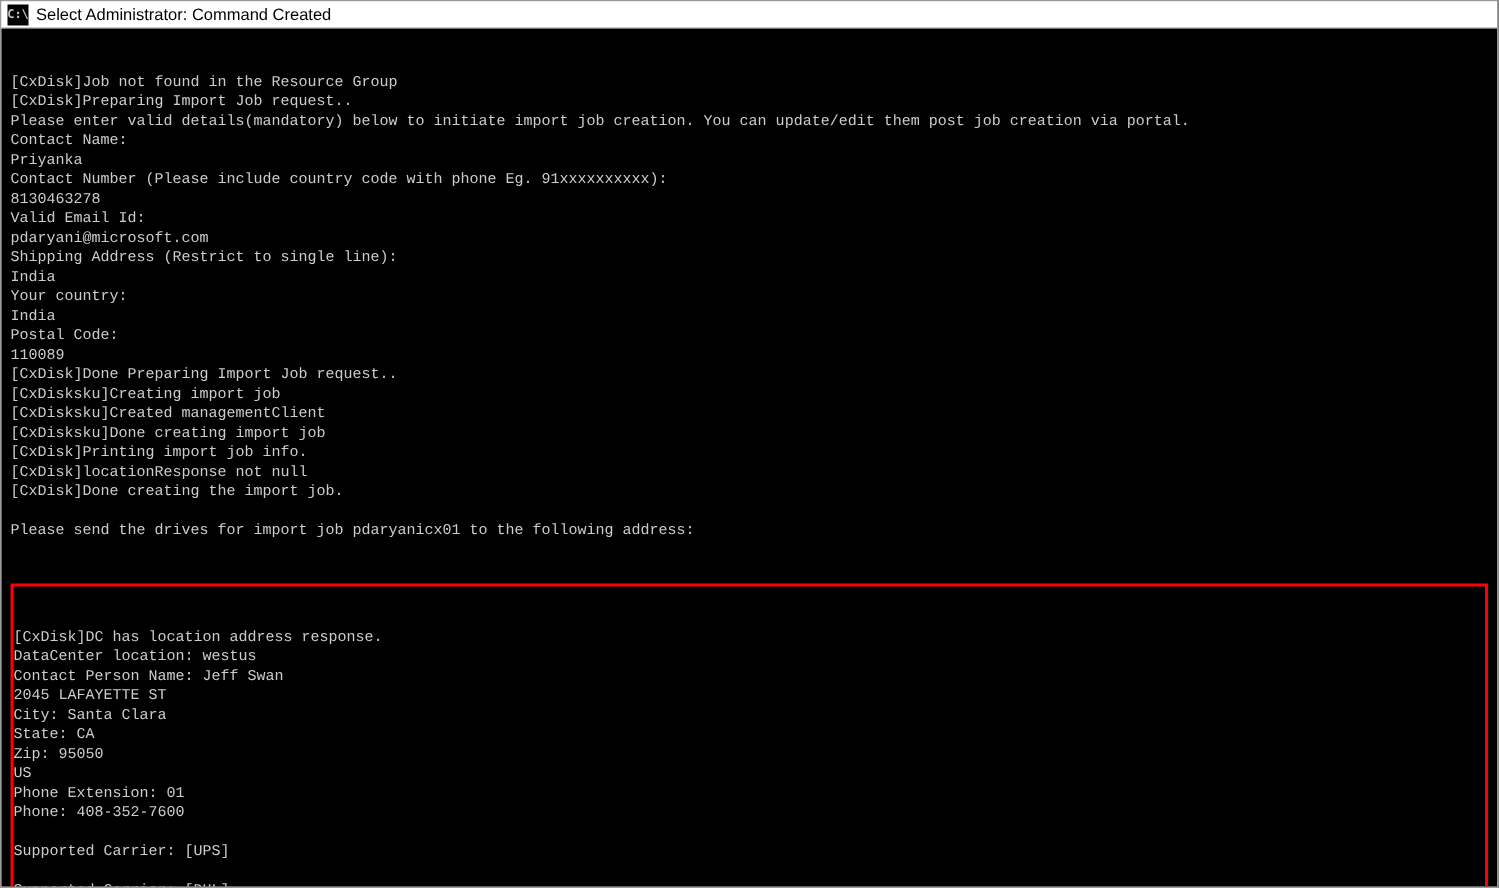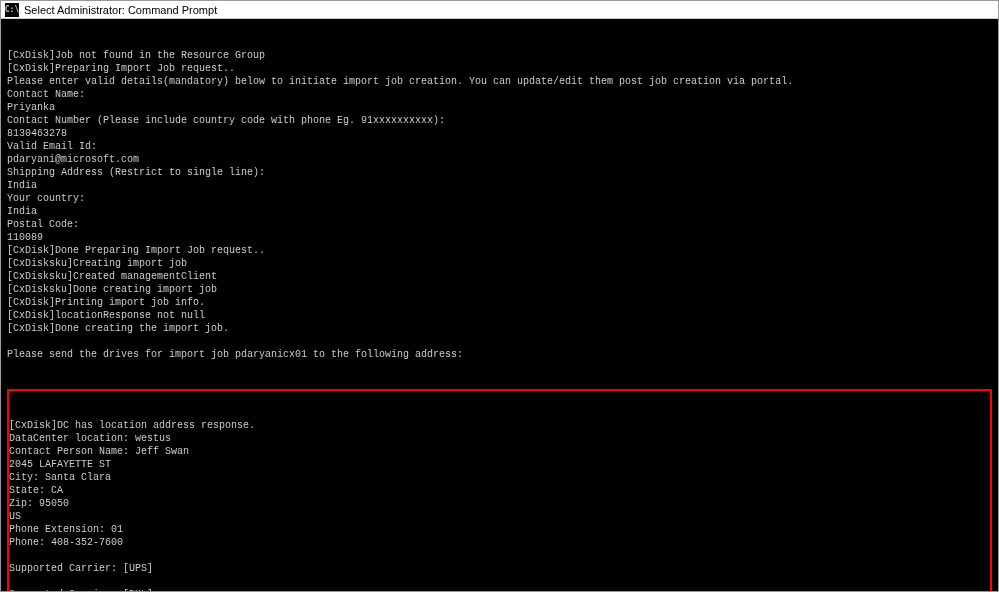--- a/index.html
+++ b/index.html
@@ -66,21 +66,21 @@
     }
   </style>
 </head>
 <body>
 
 <div class="window-frame">
   <div class="title-bar">
     <div class="title-icon">
       <span>C:\</span>
     </div>
-    <span>Select Administrator: Command Prompt</span>
+    <span>Select Administrator: Command Created</span>
   </div>
   <div class="terminal">
     <div id="lines-before"><div class="terminal-line">[CxDisk]Job not found in the Resource Group</div><div class="terminal-line">[CxDisk]Preparing Import Job request..</div><div class="terminal-line">Please enter valid details(mandatory) below to initiate import job creation. You can update/edit them post job creation via portal.</div><div class="terminal-line">Contact Name:</div><div class="terminal-line">Priyanka</div><div class="terminal-line">Contact Number (Please include country code with phone Eg. 91xxxxxxxxxx):</div><div class="terminal-line">8130463278</div><div class="terminal-line">Valid Email Id:</div><div class="terminal-line">pdaryani@microsoft.com</div><div class="terminal-line">Shipping Address (Restrict to single line):</div><div class="terminal-line">India</div><div class="terminal-line">Your country:</div><div class="terminal-line">India</div><div class="terminal-line">Postal Code:</div><div class="terminal-line">110089</div><div class="terminal-line">[CxDisk]Done Preparing Import Job request..</div><div class="terminal-line">[CxDisksku]Creating import job</div><div class="terminal-line">[CxDisksku]Created managementClient</div><div class="terminal-line">[CxDisksku]Done creating import job</div><div class="terminal-line">[CxDisk]Printing import job info.</div><div class="terminal-line">[CxDisk]locationResponse not null</div><div class="terminal-line">[CxDisk]Done creating the import job.</div><div class="terminal-line">&nbsp;</div><div class="terminal-line">Please send the drives for import job pdaryanicx01 to the following address:</div></div>
     <div class="highlight-box">
       <div id="lines-box"><div class="terminal-line">[CxDisk]DC has location address response.</div><div class="terminal-line">DataCenter location: westus</div><div class="terminal-line">Contact Person Name: Jeff Swan</div><div class="terminal-line">2045 LAFAYETTE ST</div><div class="terminal-line">City: Santa Clara</div><div class="terminal-line">State: CA</div><div class="terminal-line">Zip: 95050</div><div class="terminal-line">US</div><div class="terminal-line">Phone Extension: 01</div><div class="terminal-line">Phone: 408-352-7600</div><div class="terminal-line">&nbsp;</div><div class="terminal-line">Supported Carrier: [UPS]</div><div class="terminal-line">&nbsp;</div><div class="terminal-line">Supported Carrier: [DHL]</div></div>
     </div>
   </div>
 </div>
 
 </body></html>

